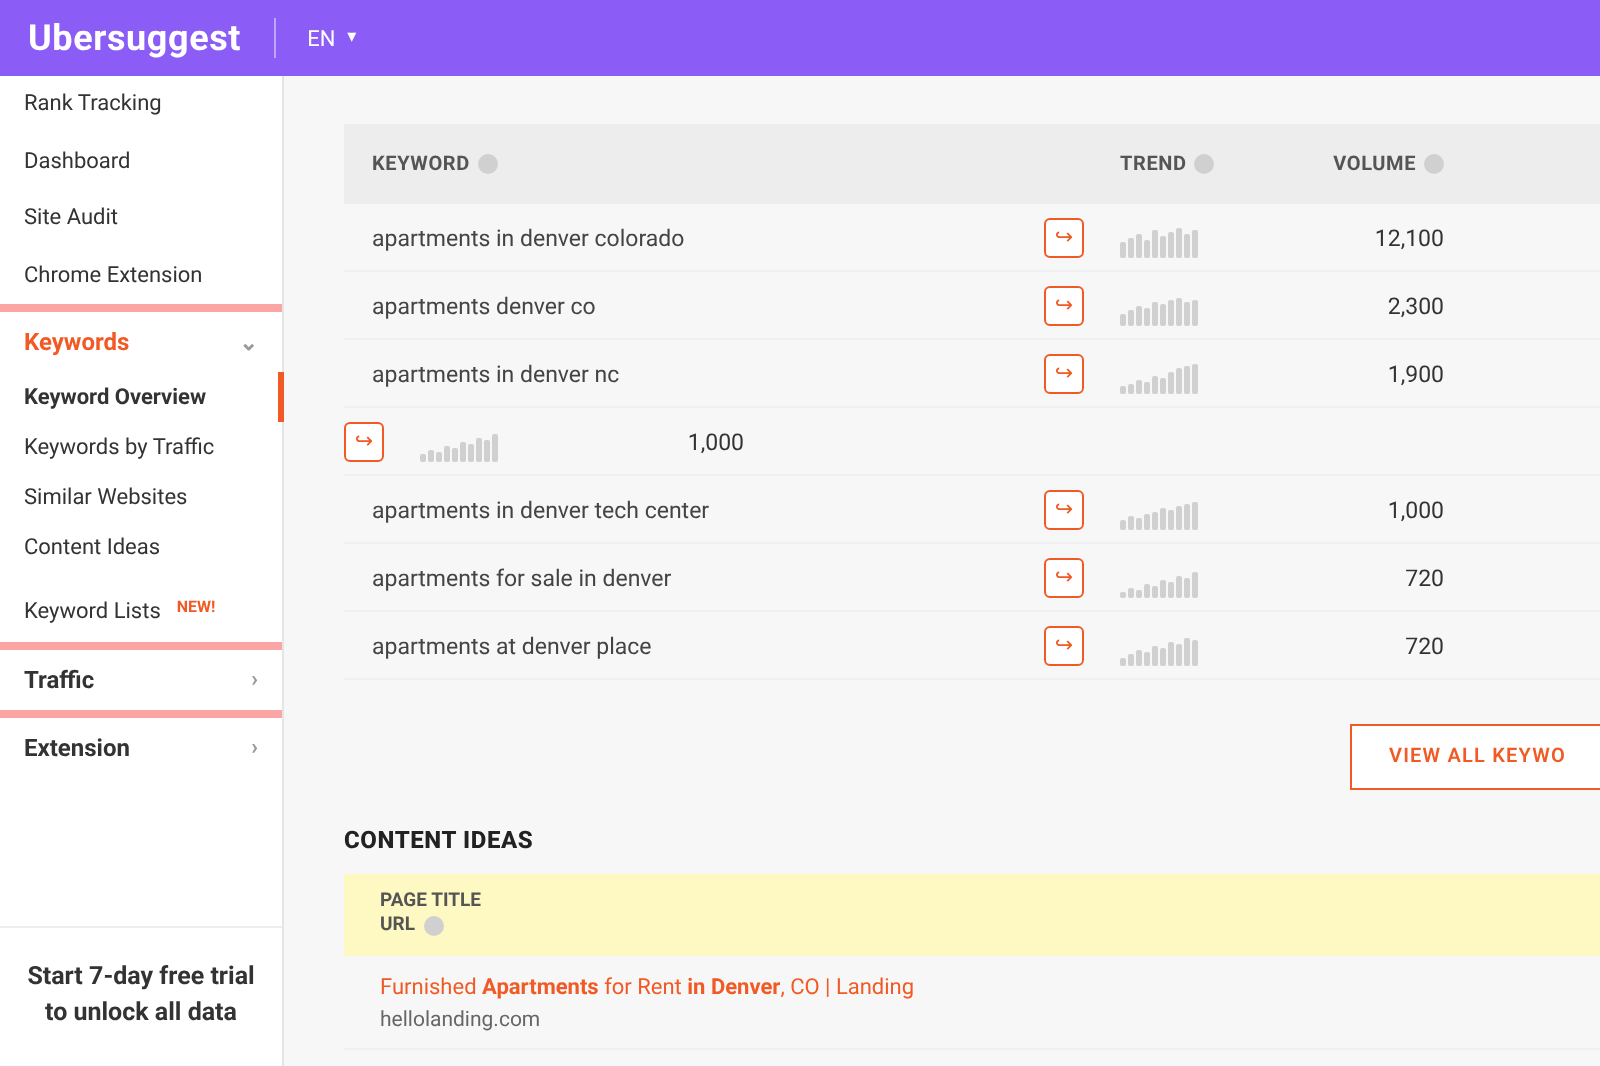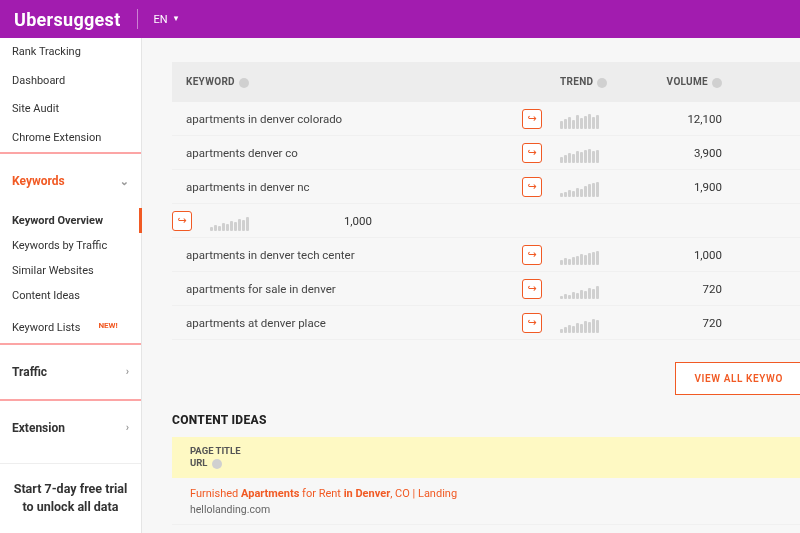--- a/index.html
+++ b/index.html
@@ -1,29 +1,29 @@
 <!DOCTYPE html>
 <html><head>
 <meta charset="utf-8">
 <style>
 *{margin:0;padding:0;box-sizing:border-box;font-family:-apple-system,BlinkMacSystemFont,"Segoe UI",Roboto,Arial,sans-serif}
 body{background:#f7f7f7;width:800px;height:533px;overflow:hidden}
-.topbar{background:#a21caf;height:38px;display:flex;align-items:center;padding:0 14px;color:#fff}
+.topbar{background:#8b5cf6;height:38px;display:flex;align-items:center;padding:0 14px;color:#fff}
 .brand{font-size:18px;font-weight:700;letter-spacing:.3px}
 .divider-v{width:1px;height:20px;background:rgba(255,255,255,.45);margin:0 16px}
 .lang{font-size:11px;display:flex;align-items:flex-start;gap:6px;cursor:pointer}
 .chev{font-size:9px}
 .wrap{display:flex;height:calc(533px - 38px)}
 .sidebar{width:142px;background:#fff;border-right:1px solid #e5e5e5;display:flex;flex-direction:column;font-size:11px;color:#333}
 .nav-item{padding:6px 12px;cursor:pointer;line-height:1.5}
-.nav-section{display:flex;justify-content:space-between;align-items:center;padding:20px 12px;font-weight:700;font-size:12px;cursor:pointer;border-top:2px solid #fca5a5}
+.nav-section{display:flex;justify-content:space-between;align-items:center;padding:8px 12px;font-weight:700;font-size:12px;cursor:pointer;border-top:4px solid #fca5a5}
 .nav-section.active{color:#f15a24}
 .sub-item{padding:6px 12px;cursor:pointer}
 .sub-item.active{font-weight:700;border-right:3px solid #f15a24;margin-right:-1px}
-.new-tag{color:#f15a24;font-size:8px;font-weight:700;margin-left:18px;vertical-align:top}
+.new-tag{color:#f15a24;font-size:8px;font-weight:700;margin-left:8px;vertical-align:top}
 .cta{margin-top:auto;padding:16px 10px;text-align:center;font-weight:700;font-size:12.5px;line-height:1.5;border-top:1px solid #eee}
 .main{flex:1;padding:0 0 0 30px;overflow:hidden;position:relative}
 .table{margin-top:24px}
 .thead{display:flex;background:#ededed;height:40px;align-items:center;font-size:10px;font-weight:700;color:#555;letter-spacing:.3px}
 .col-kw{flex:0 0 350px;padding-left:14px}
 .col-exp{flex:0 0 30px}
 .col-trend{flex:0 0 90px;text-align:left;padding-left:8px}
 .col-vol{flex:0 0 100px;text-align:right;padding-right:20px}
 .info-icon{display:inline-block;width:10px;height:10px;border-radius:50%;background:#d0d0d0;margin-left:4px;vertical-align:middle}
 .trow{display:flex;align-items:center;height:34px;border-bottom:1px solid #f0f0f0;font-size:11.5px;color:#333}
@@ -128,21 +128,21 @@
                 <span style="height: 10px;"></span>
                 <span style="height: 9px;"></span>
                 <span style="height: 12px;"></span>
                 <span style="height: 11px;"></span>
                 <span style="height: 13px;"></span>
                 <span style="height: 14px;"></span>
                 <span style="height: 12px;"></span>
                 <span style="height: 13px;"></span>
               </div>
             </div>
-            <div class="col-vol vol-val">3,900</div>
+            <div class="col-vol vol-val">2,300</div>
           </div>
           <div class="trow">
             <div class="col-kw">apartments in denver nc</div>
             <div class="col-exp">
               <div class="expand-btn">↪</div>
             </div>
             <div class="col-trend">
               <div class="spark">
                 <span style="height: 4px;"></span>
                 <span style="height: 5px;"></span>

